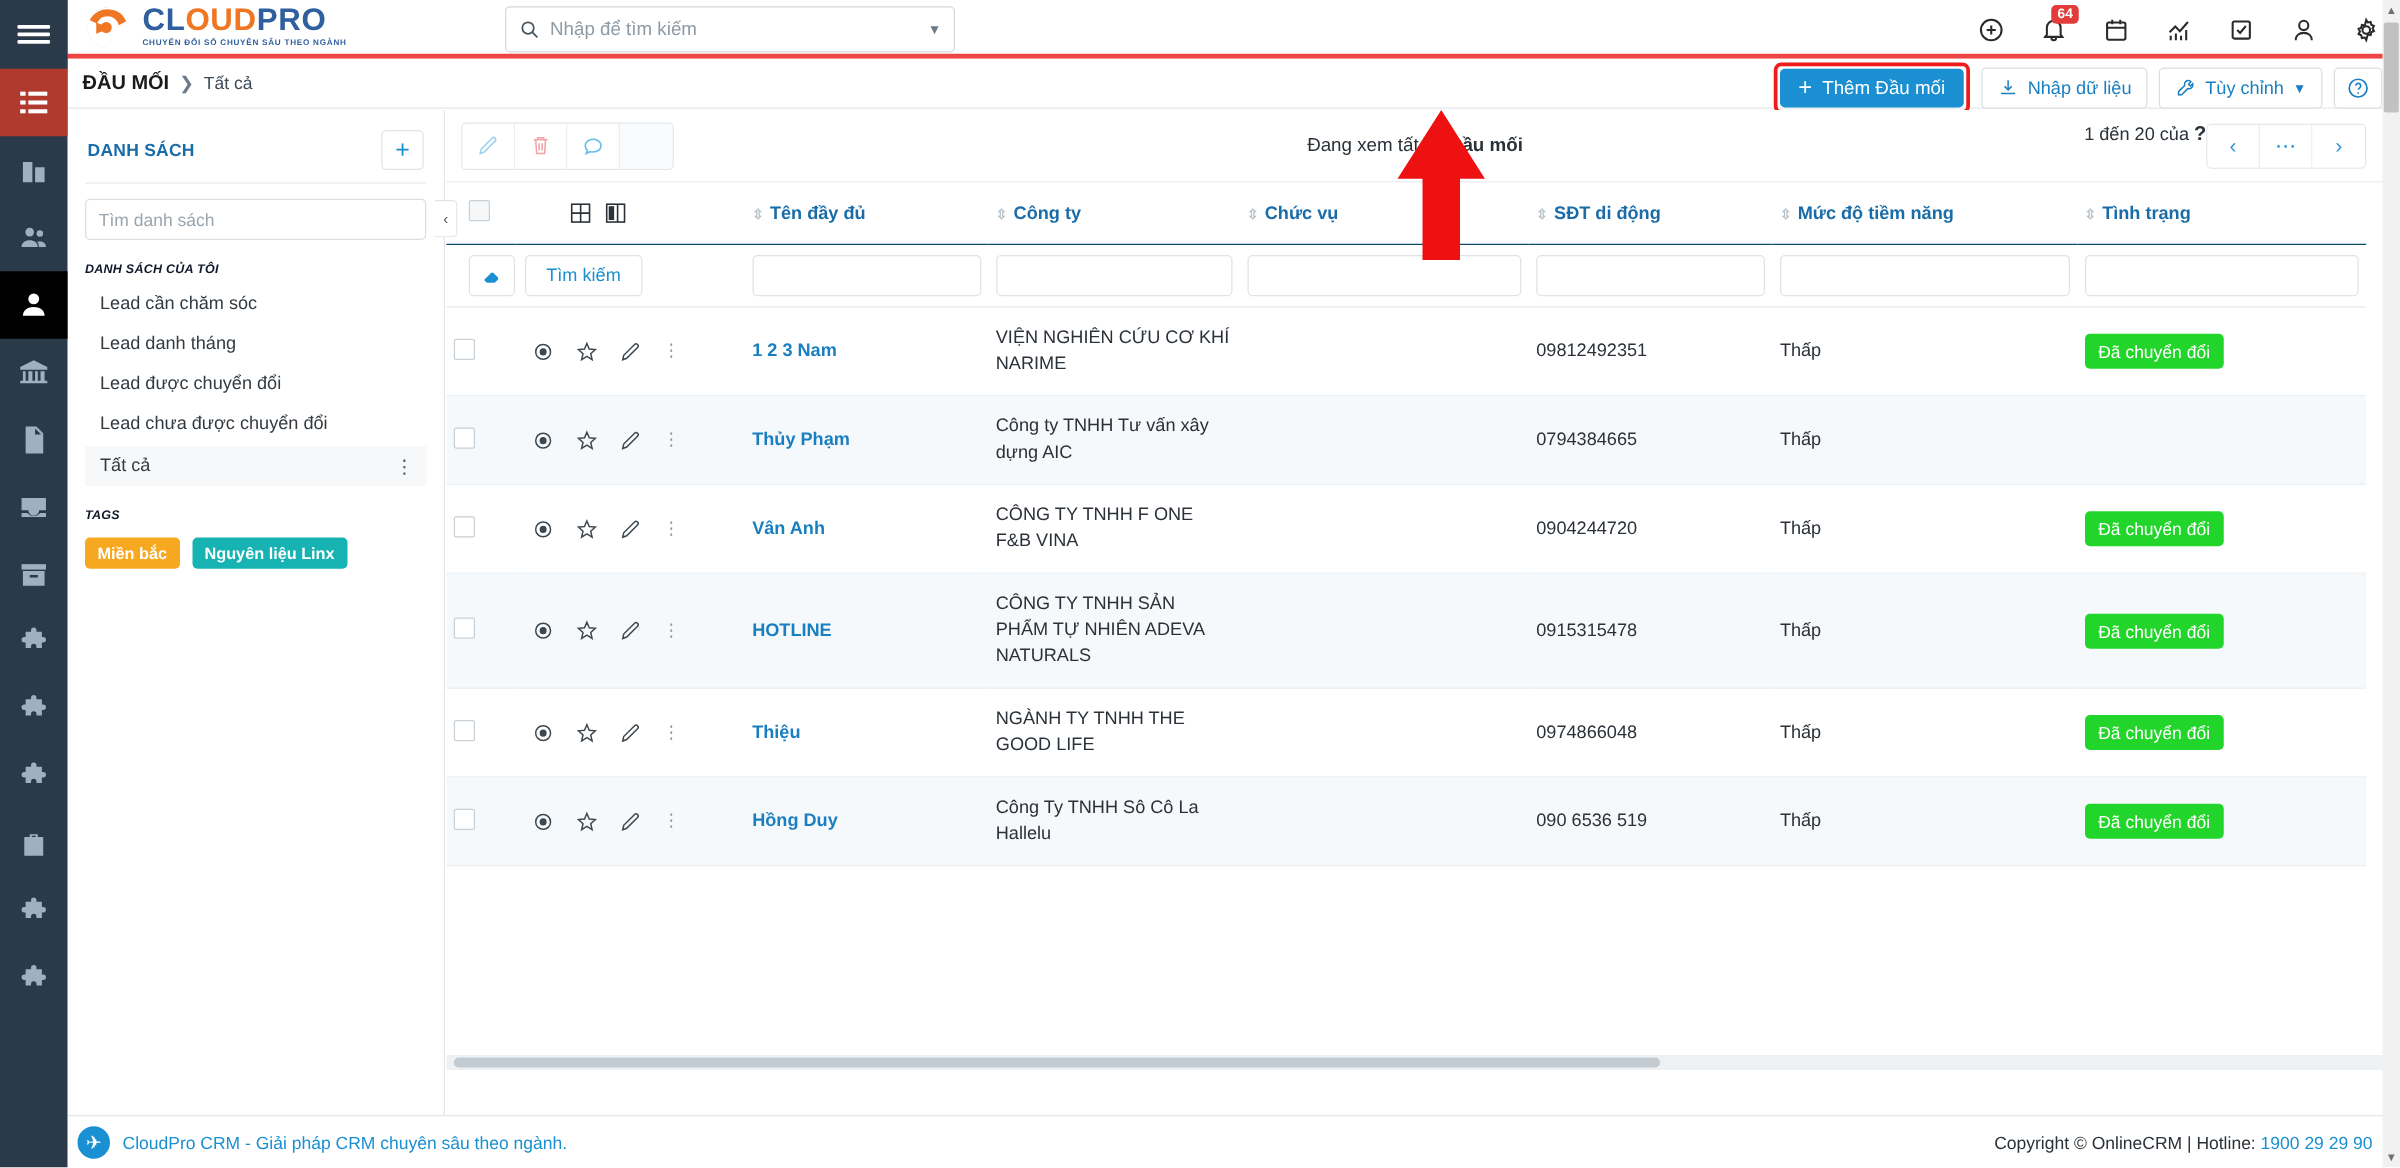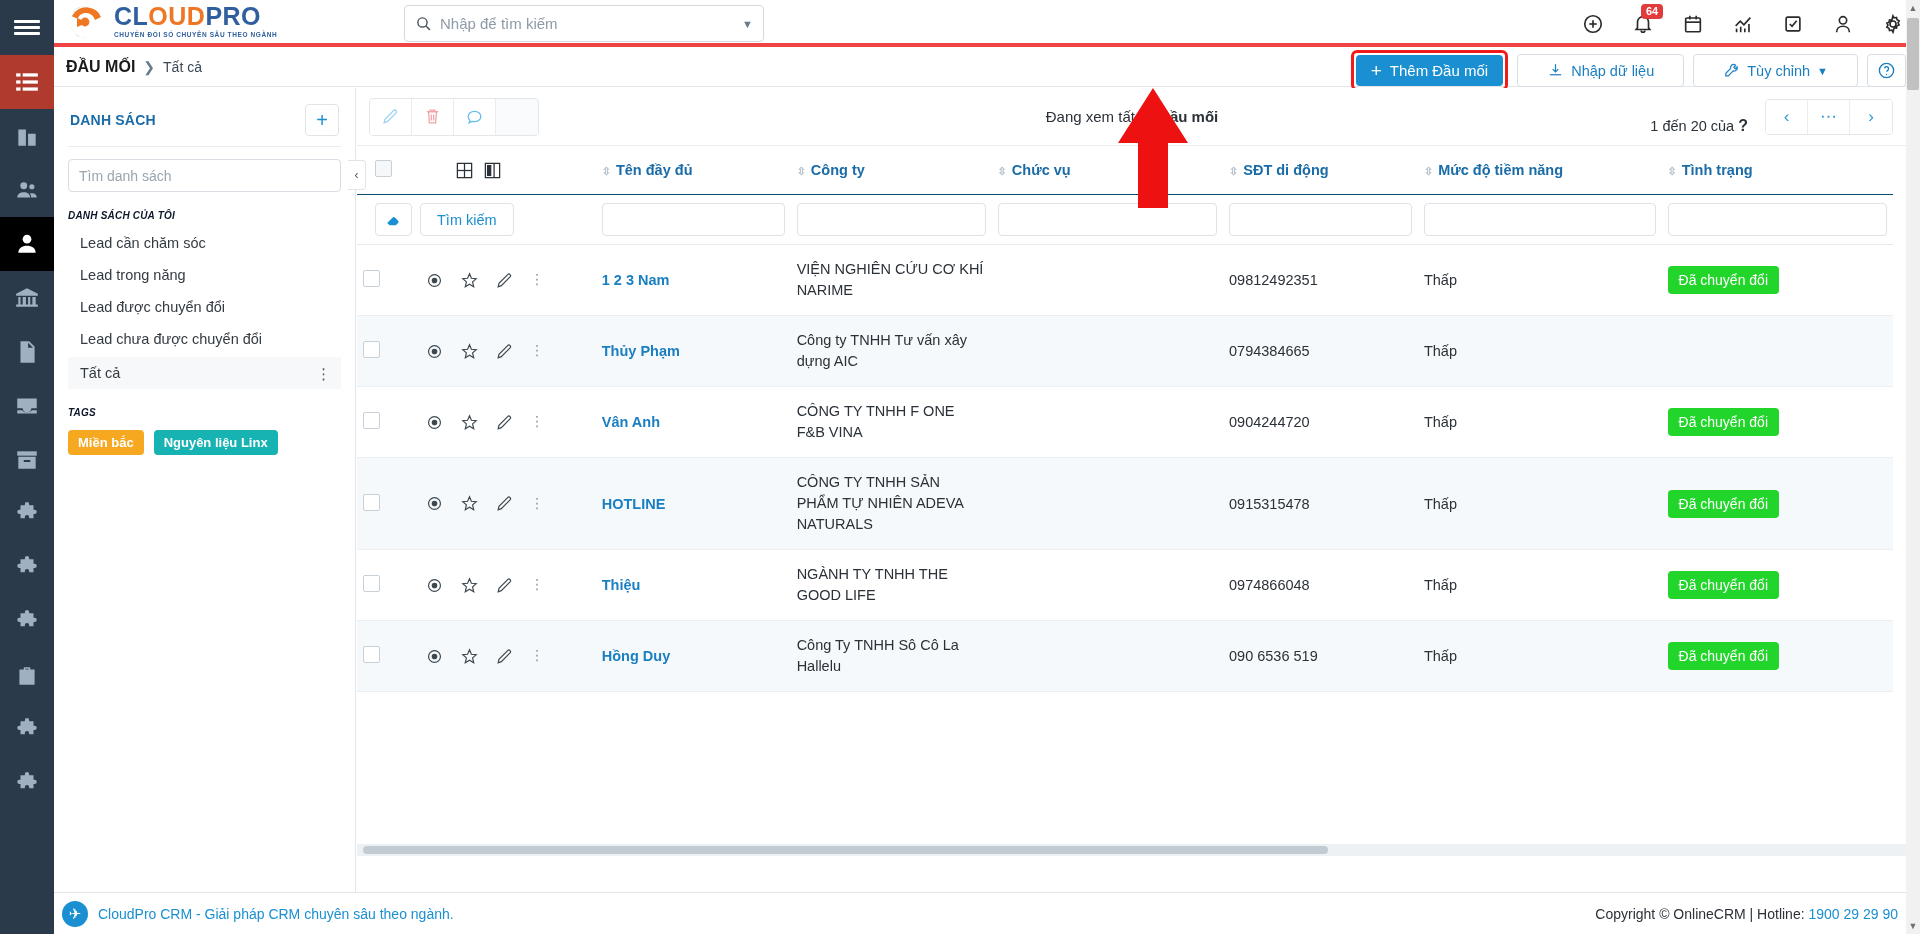--- a/index.html
+++ b/index.html
@@ -85,21 +85,21 @@
     border: 3px solid #f01b1b; border-radius: 6px; padding: 2px;
   }
   #btn-add {
     background: #1a8fd1; color: #ffffff; border: none; border-radius: 4px;
     height: 31px; padding: 0 15px; font-size: 15px; cursor: pointer;
     display: flex; align-items: center; gap: 8px; font-family: "Liberation Sans", sans-serif;
   }
   #btn-add .plus { font-size: 19px; line-height: 1; }
   .crumb-btn {
     background: #fff; border: 1px solid #d8dee3; border-radius: 4px; height: 33px;
-    padding: 0 29px; font-size: 14.5px; color: #1a7fc1; cursor: pointer;
+    padding: 0 12px; font-size: 14.5px; color: #1a7fc1; cursor: pointer;
     display: flex; align-items: center; gap: 7px; font-family: "Liberation Sans", sans-serif;
   }
   .crumb-btn svg { width:17px; height:17px; stroke:#1a7fc1; fill:none; stroke-width:1.7;}
   .crumb-btn.icon-only { padding: 0 9px; }
 
   
   #sidepanel {
     position: absolute; left: 54px; top: 88px; width: 302px; height: 805px;
     background: #ffffff; border-right: 1px solid #e3e7eb;
   }
@@ -166,21 +166,21 @@
     border-right: 1px solid #e9edf0; cursor: pointer; background:#fff;
   }
   .tool-btn:last-child { border-right:none; background:#fafbfc; }
   .tool-btn svg { width: 19px; height: 19px; fill:none; stroke-width:1.6; }
   #view-label {
     position: absolute; left: 50%; transform: translateX(-50%);
     font-size: 15px; color: #2a3views; color:#2a3138;
   }
   #view-label b { font-weight: bold; }
   #pager {
-    position: absolute; right: 14px; display: flex; align-items: flex-end; gap: 17px;
+    position: absolute; right: 14px; display: flex; align-items: flex-start; gap: 0;
   }
   #pager-text { font-size: 14.5px; color: #2a3138; }
   #pager-text .q { font-weight: bold; font-size: 16px; }
   #pager-btns { display:flex; border:1px solid #e2e7eb; border-radius:4px; overflow:hidden;}
   .pg-btn {
     width: 42px; height: 34px; display:flex; align-items:center; justify-content:center;
     border-right:1px solid #e9edf0; color:#2e9bd6; font-size:17px; cursor:pointer; background:#fff;
   }
   .pg-btn:last-child { border-right:none; }
 
@@ -506,21 +506,21 @@
     <span id="sp-title">DANH SÁCH</span>
     <button id="sp-add">+</button>
   </div>
   <div id="sp-divider"></div>
   <div id="sp-search">
     <input type="text" placeholder="Tìm danh sách" style="">
   </div>
 
   <div class="sp-section">DANH SÁCH CỦA TÔI</div>
   <div class="sp-link">Lead cần chăm sóc</div>
-  <div class="sp-link">Lead trong năng</div>
+  <div class="sp-link">Lead danh tháng</div>
   <div class="sp-link">Lead được chuyển đổi</div>
   <div class="sp-link">Lead chưa được chuyển đổi</div>
 
   <div class="sp-row">
     <span>Tất cả</span>
     <span class="dots">⋮</span>
   </div>
 
   <div class="sp-section">TAGS</div>
   <div id="tags-wrap">

